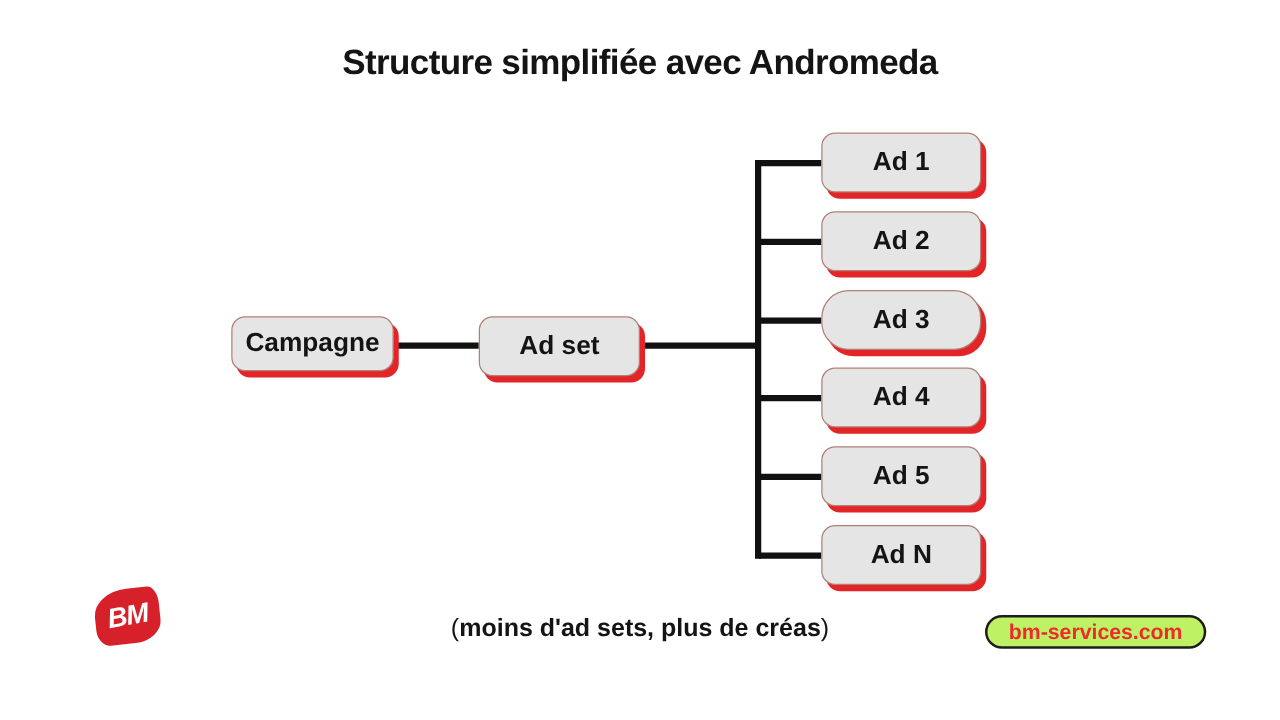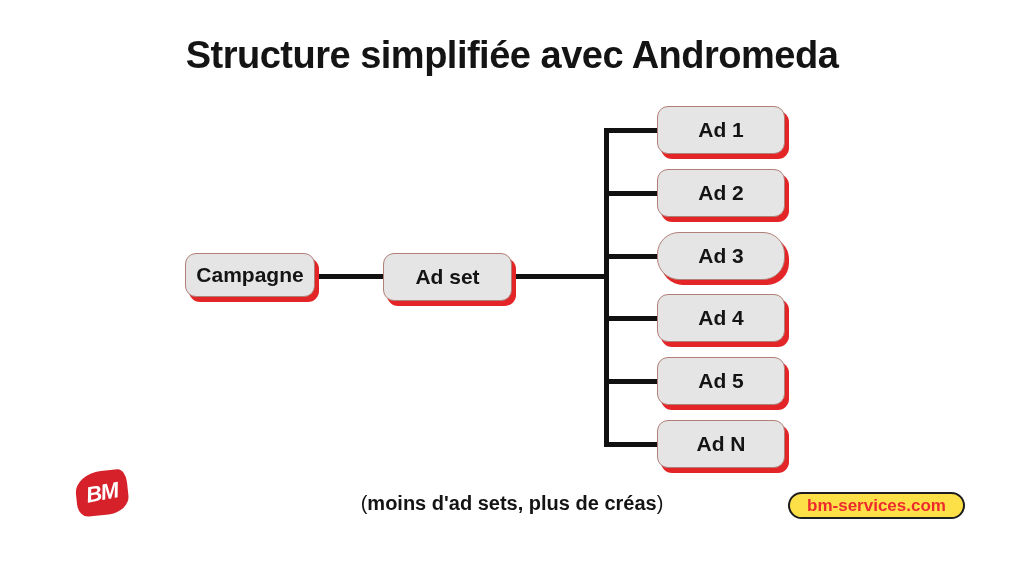--- a/index.html
+++ b/index.html
@@ -12,21 +12,21 @@
     overflow: hidden;
     font-family: "Liberation Sans", sans-serif;
     color: var(--text-black, #141414);
   }
   .title {
     position: absolute;
     top: 34px;
     left: 0;
     width: 100%;
     text-align: center;
-    font-size: 38px;
+    font-size: 28px;
     font-weight: 700;
     letter-spacing: -0.5px;
     color: var(--text-black, #141414);
   }
   .node {
     position: absolute;
     background: #e5e5e5;
     border: 1.5px solid var(--box-border, #b08078);
     border-radius: 11px;
     box-shadow: 4px 5px 0 var(--shadow-red, #e42528);
@@ -91,21 +91,21 @@
     font-size: 22px;
     letter-spacing: -1px;
     transform: rotate(-4deg);
   }
   .badge {
     position: absolute;
     left: 788px;
     top: 492px;
     width: 177px;
     height: 27px;
-    background: #fde047;
+    background: #bef264;
     border: 2px solid #1d1d1d;
     border-radius: 15px;
     display: flex;
     align-items: center;
     justify-content: center;
     font-size: 17px;
     font-weight: 700;
     color: var(--badge-red, #ed2b2f);
   }
 </style>

